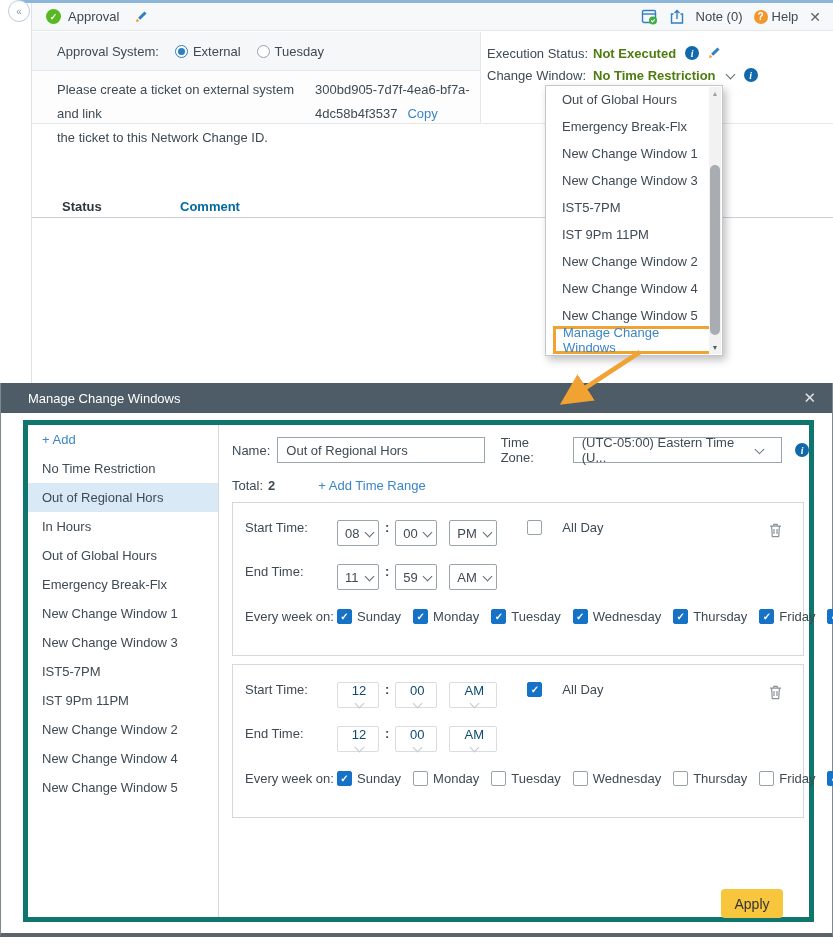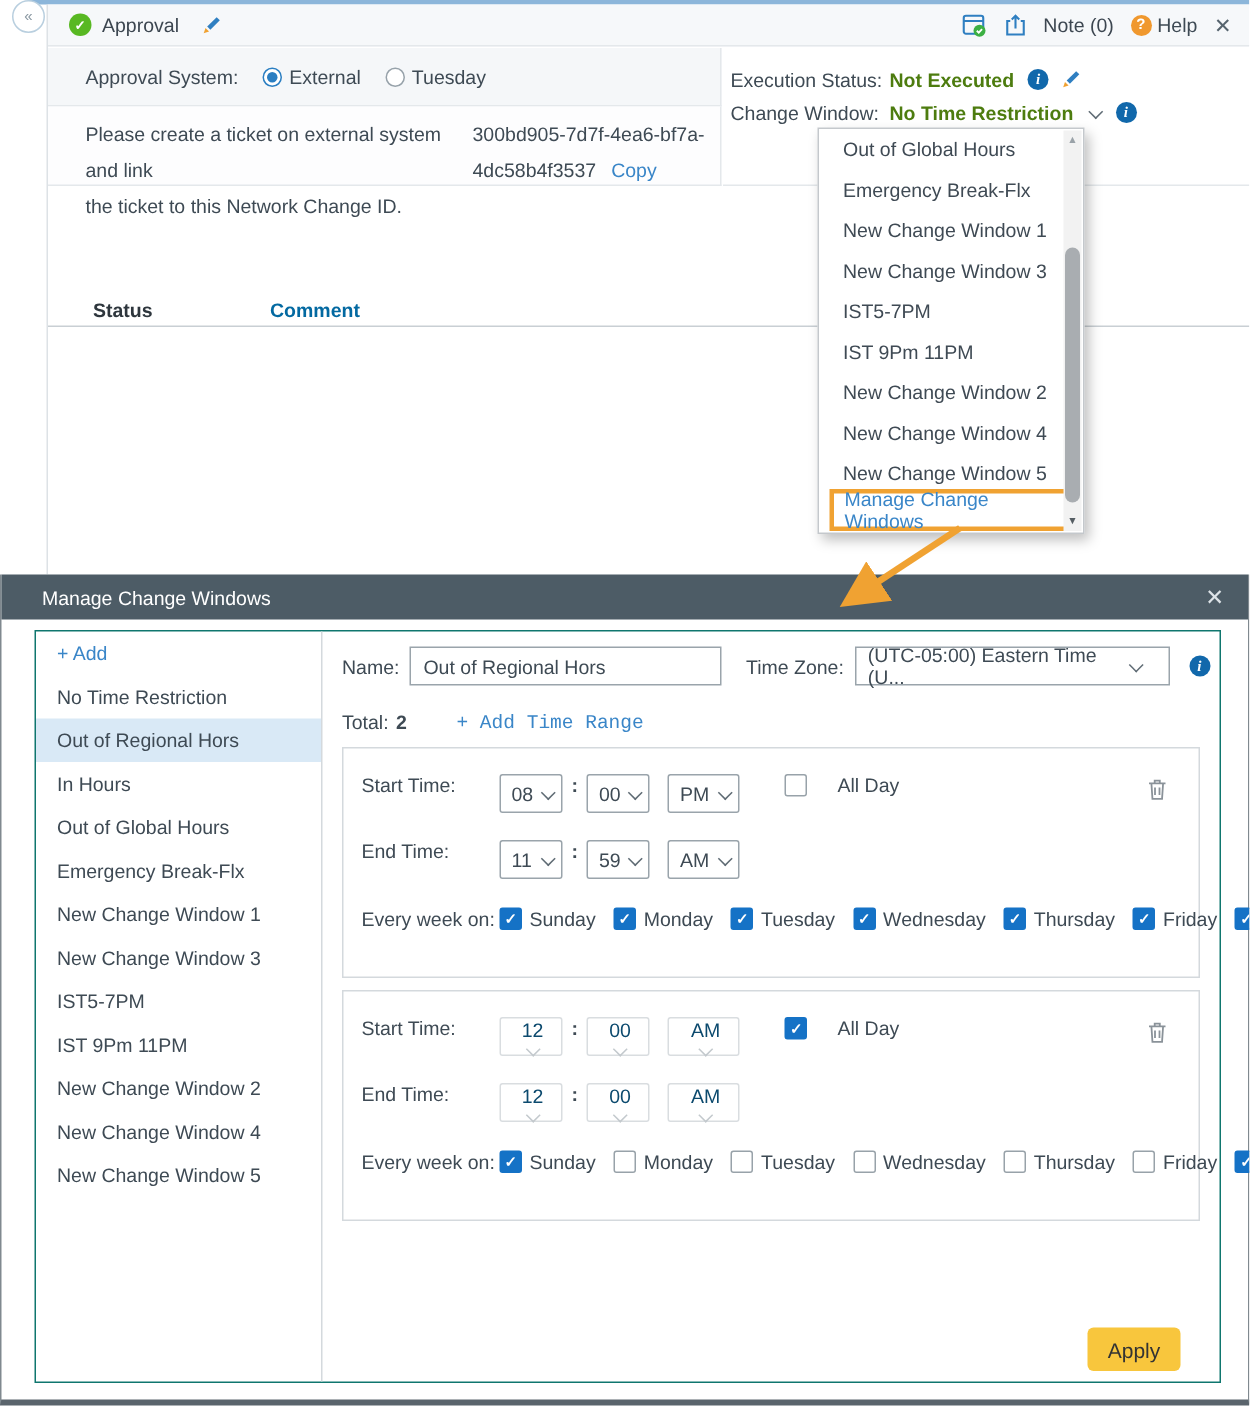--- a/index.html
+++ b/index.html
@@ -73,37 +73,37 @@
   .dd-down{bottom:0;color:#555d63;}
   .dd-down::after{content:"\25BC";}
   .dd-thumb{position:absolute;left:1px;top:78px;width:10px;height:170px;background:#a9adb1;border-radius:5px;}
   .arrow-svg{position:absolute;left:545px;top:350px;width:110px;height:62px;z-index:20;}
   
   .modal{position:absolute;left:0;top:383px;width:833px;height:554px;background:#fff;z-index:10;
       border-left:1px solid #80898f;border-right:1px solid #80898f;border-bottom:4px solid #5a646c;box-sizing:border-box;}
   .modal-header{height:30px;background:#4d5c66;display:flex;align-items:center;padding:0 16px 0 27px;color:#fff;}
   .modal-close{margin-left:auto;color:#dde3e7;font-size:15px;}
   .modal-close::after{content:"\2715";}
-  .mbox{position:absolute;left:22px;top:37px;width:791px;height:502px;border:1px solid #0f766e;
+  .mbox{position:absolute;left:22px;top:37px;width:791px;height:502px;border:5px solid #0f766e;
       box-sizing:border-box;display:flex;}
   .sidebar{width:191px;border-right:1px solid #d4d9dd;box-sizing:border-box;}
   .sb-item{height:29px;display:flex;align-items:center;padding-left:14px;color:#3e4a54;}
   .sb-add{color:#3a86c8;}
   .sb-item.selected{background:#d9e9f6;}
   .content{flex:1;position:relative;}
   .name-row{position:absolute;left:13px;top:10px;display:flex;align-items:center;}
   .name-input{width:190px;height:24px;border:1px solid #9aa4ab;margin-left:7px;padding:0 8px;
       font:13px "Liberation Sans",sans-serif;color:#3e4a54;}
   .tz-label{margin-left:16px;}
   .tzsel{width:210px;height:26px;border:1px solid #9aa4ab;box-sizing:border-box;margin-left:7px;
       display:flex;align-items:center;justify-content:space-between;padding:0 8px;}
   .tz-info{margin-left:13px;}
   .total-row{position:absolute;left:13px;top:53px;display:flex;align-items:center;}
   .total-num{font-weight:bold;margin-left:5px;}
-  .add-range{margin-left:33px;font-family:Liberation Mono, monospace;}
+  .add-range{margin-left:43px;}
   .tcard{position:absolute;left:13px;width:572px;height:154px;border:1px solid #d4d9dd;box-sizing:border-box;}
   .tcard.c1{top:77px;} .tcard.c2{top:239px;}
   .trow{position:absolute;left:12px;display:flex;align-items:flex-start;}
   .trow.r1{top:17px;} .trow.r2{top:61px;} .trow.r3{top:106px;}
   .tlabel{width:92px;}
   .tsel{width:42px;height:26px;border:1px solid #9aa4ab;border-radius:2px;box-sizing:border-box;
       display:flex;align-items:center;justify-content:space-between;padding:0 5px 0 7px;background:#fff;}
   .tsel .chev{margin:-2px 0 0 0;}
   .tsel.mer{width:48px;margin-left:12px;}
   .tsel.disabled{border-color:#d9dde0;color:#0c4a6e;flex-direction:column;}

